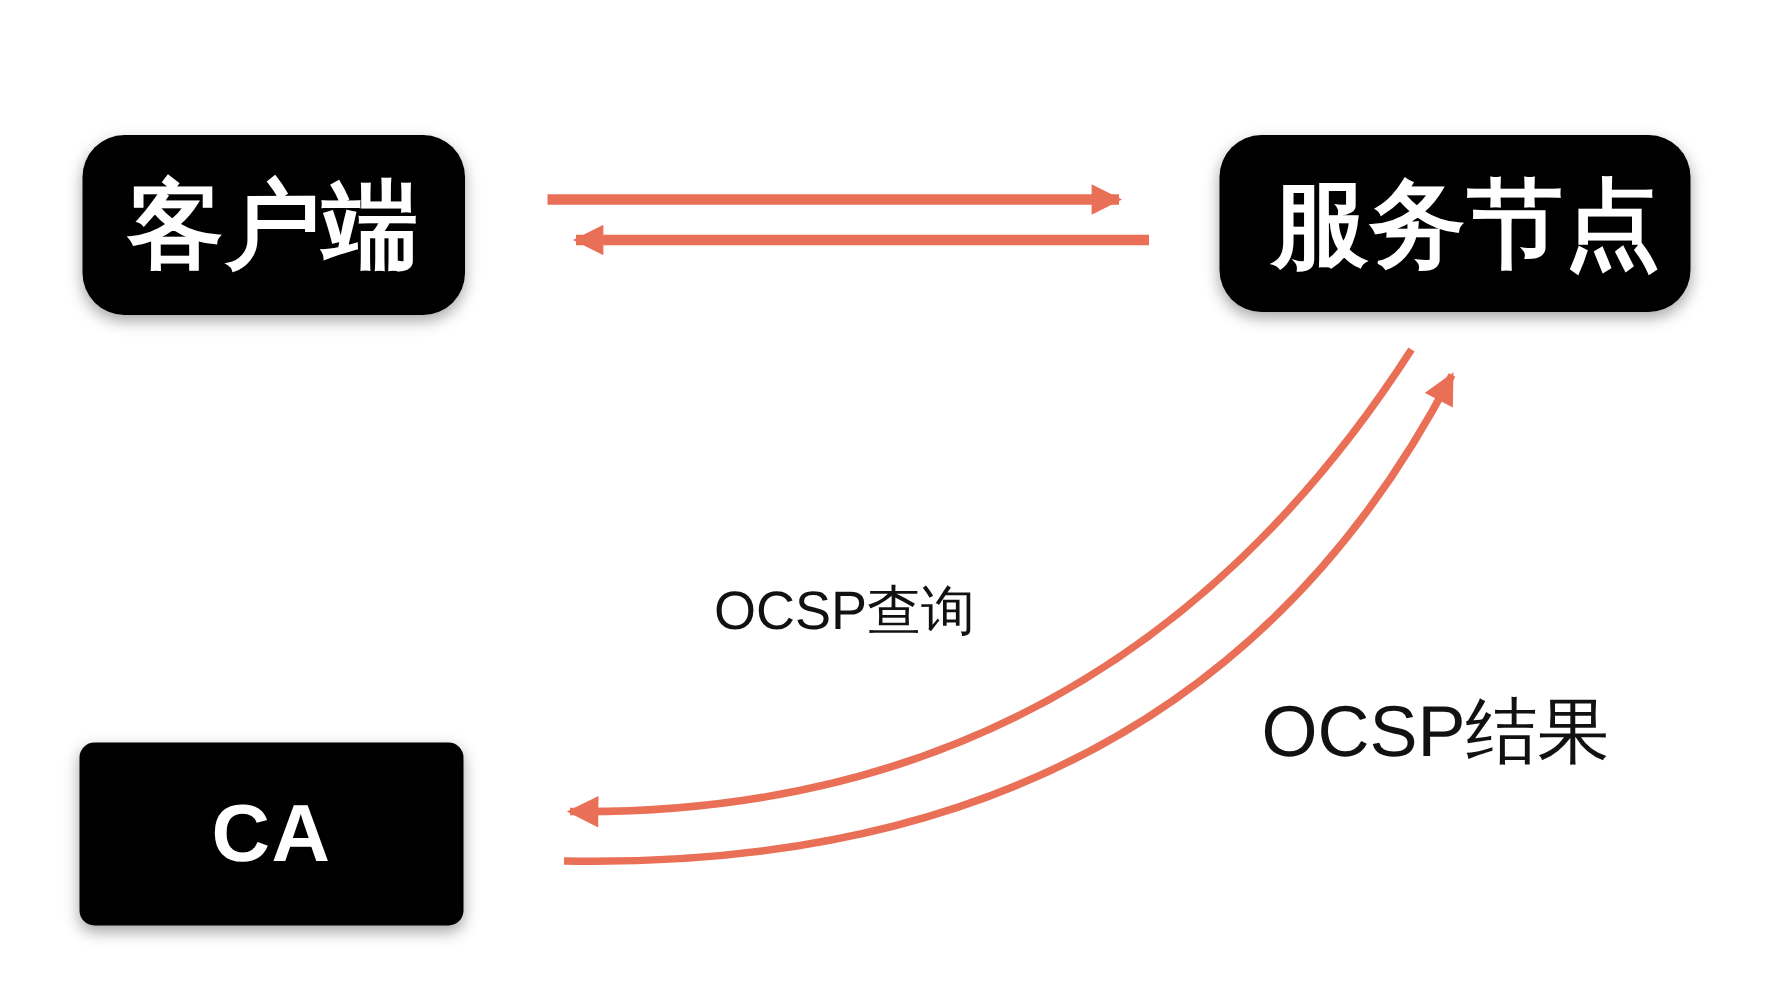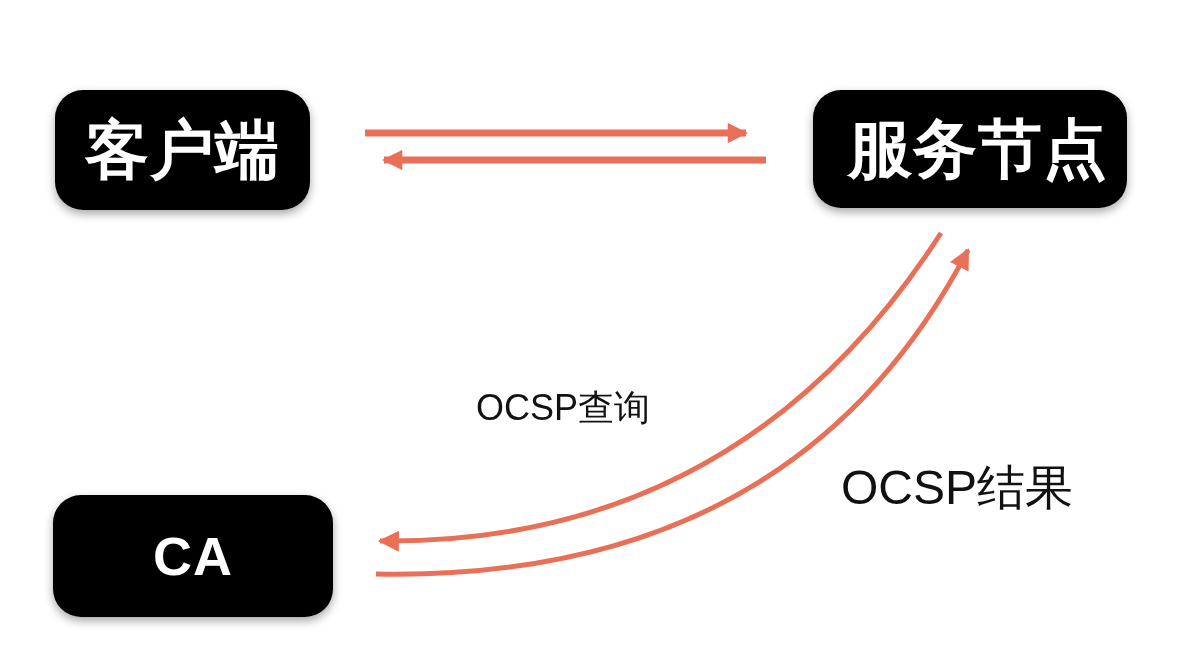--- a/index.html
+++ b/index.html
@@ -30,21 +30,21 @@
     display: flex;
     align-items: center;
     justify-content: center;
     font-weight: bold;
     font-size: 64px;
     letter-spacing: 1px;
     box-shadow: 0 4px 10px rgba(0,0,0,0.35);
   }
   .node-client { left: 55px;  top: 90px;  width: 255px; height: 120px; }
   .node-server { left: 813px; top: 90px;  width: 314px; height: 118px; padding-left: 16px; }
-  .node-ca     { left: 53px;  top: 495px; width: 280px; height: 122px; font-size: 54px; }
+  .node-ca     { left: 53px;  top: 495px; width: 256px; height: 122px; font-size: 54px; border-radius: 10px; }
   .edge-label {
     position: absolute;
     transform: translate(-50%, -50%);
     color: var(--label-text);
     font-size: 37px;
     white-space: nowrap;
   }
   .lbl-https  { left: 566px; top: 77px; }
   .lbl-return { left: 567px; top: 245px; }
   .lbl-query  { left: 563px; top: 408px; font-size: 36px; }

